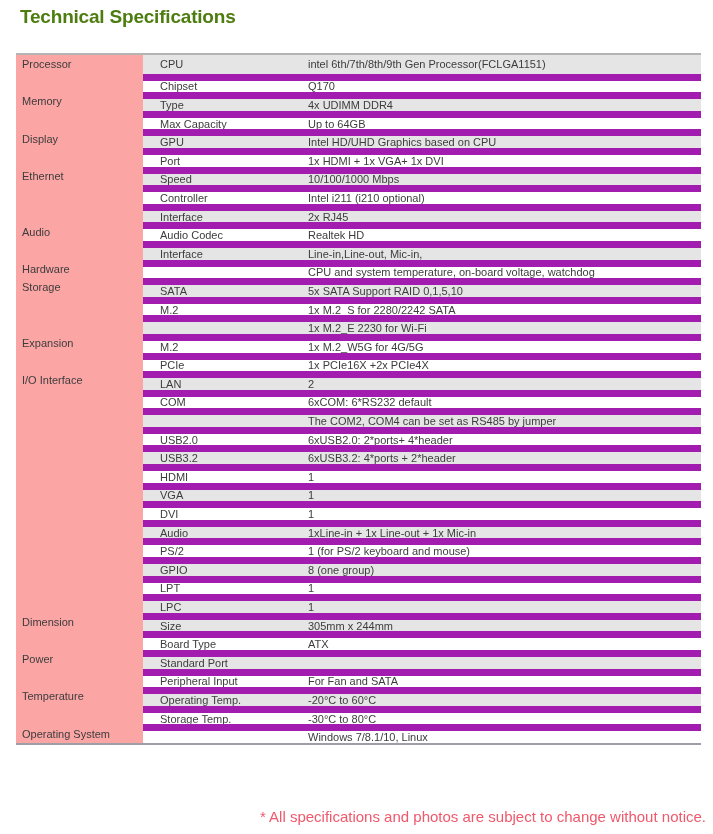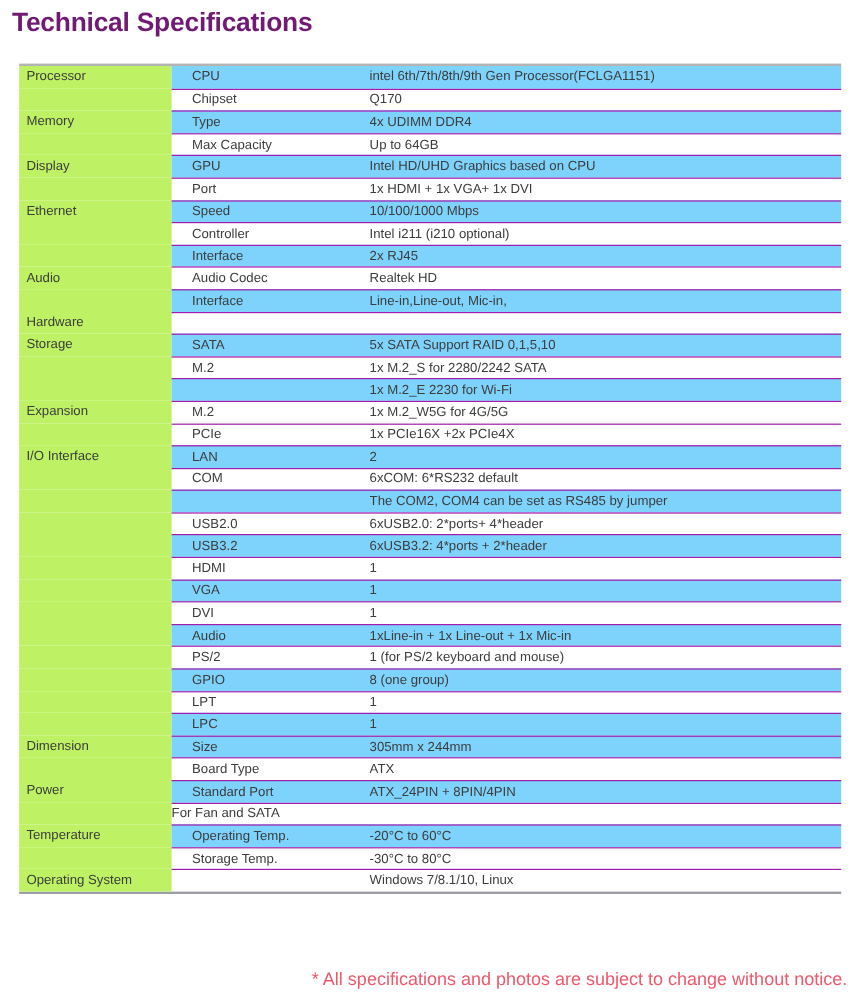--- a/index.html
+++ b/index.html
@@ -5,56 +5,56 @@
   * { box-sizing: border-box; margin: 0; padding: 0; }
   html, body { width: 713px; height: 834px; }
   body {
     position: relative;
     background: #ffffff;
     font-family: "Liberation Sans", sans-serif;
     overflow: hidden;
   }
   .page-title {
     position: absolute;
-    left: 10px;
+    left: 20px;
     top: 6px;
-    font-size: 22px;
+    font-size: 19px;
     font-weight: 600;
     letter-spacing: -0.2px;
-    color: #701a75;
+    color: #4d7c0f;
   }
   .spec-table {
     position: absolute;
     left: 16px;
     top: 53px;
     width: 685px;
     border-top: 2px solid #b4b4b4;
     border-bottom: 2px solid #9e9ea6;
   }
   .row {
     display: flex;
     height: 18.6px;
     font-size: 11px;
     color: #3c3c3c;
   }
   .cat {
     width: 127px;
     padding-left: 6px;
     display: flex;
     align-items: center;
-    background: #bef264;
+    background: #fca5a5;
     text-align: right;
   }
   .band {
     flex: 1;
     display: flex;
-    border-top: 1px solid #a21caf;
+    border-top: 7px solid #a21caf;
   }
   .row:first-child .band { border-top: none; }
-  .band.shaded { background: #7dd3fc; }
+  .band.shaded { background: #e5e5e5; }
   .sub {
     width: 165px;
     padding-left: 17px;
     display: flex;
     align-items: center;
   }
   .val {
     flex: 1;
     display: flex;
     align-items: center;
@@ -150,20 +150,21 @@
       <div class="cat"></div>
       <div class="band shaded">
         <div class="sub">Interface</div>
         <div class="val">Line-in,Line-out, Mic-in,</div>
       </div>
     </div>
     <div class="row">
       <div class="cat">Hardware</div>
       <div class="band">
         <div class="sub"></div>
+        <div class="val">CPU and system temperature, on-board voltage, watchdog</div>
       </div>
     </div>
     <div class="row">
       <div class="cat">Storage</div>
       <div class="band shaded">
         <div class="sub">SATA</div>
         <div class="val">5x SATA Support RAID 0,1,5,10</div>
       </div>
     </div>
     <div class="row">
@@ -296,26 +297,26 @@
       <div class="cat"></div>
       <div class="band">
         <div class="sub">Board Type</div>
         <div class="val">ATX</div>
       </div>
     </div>
     <div class="row">
       <div class="cat">Power</div>
       <div class="band shaded">
         <div class="sub">Standard Port</div>
-        <div class="val">ATX_24PIN + 8PIN/4PIN</div>
-      </div>
-    </div>
-    <div class="row">
-      <div class="cat"></div>
-      <div class="band">
+      </div>
+    </div>
+    <div class="row">
+      <div class="cat"></div>
+      <div class="band">
+        <div class="sub">Peripheral Input</div>
         <div class="val">For Fan and SATA</div>
       </div>
     </div>
     <div class="row">
       <div class="cat">Temperature</div>
       <div class="band shaded">
         <div class="sub">Operating Temp.</div>
         <div class="val">-20°C to 60°C</div>
       </div>
     </div>

